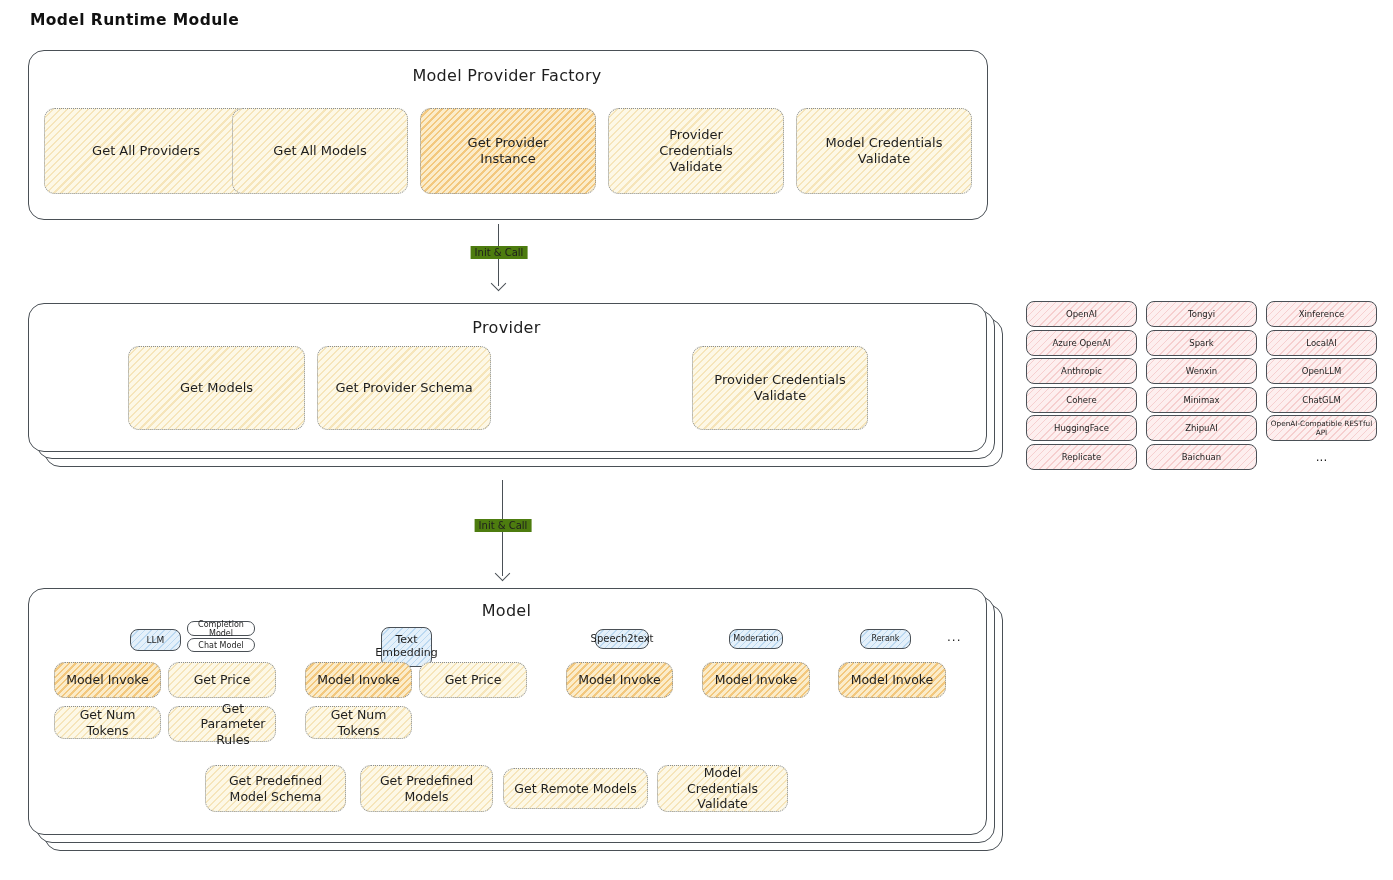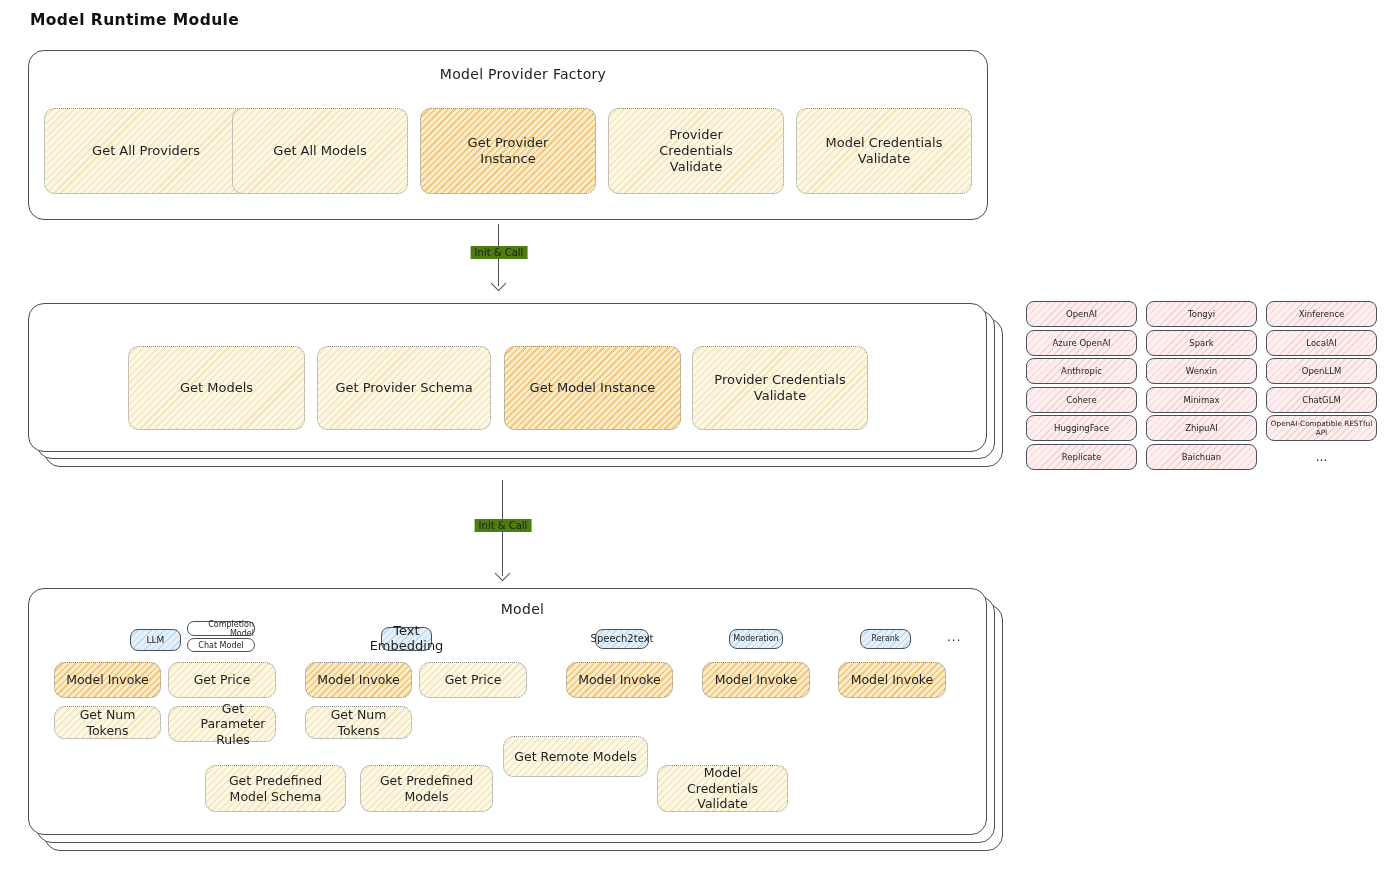--- a/index.html
+++ b/index.html
@@ -5,21 +5,21 @@
   html,body{margin:0;padding:0;background:#fff;}
   #canvas{
     position:relative;width:1393px;height:880px;background:#ffffff;overflow:hidden;
     font-family:"DejaVu Sans","Liberation Sans",sans-serif;color:#24292e;
   }
   
   .paper{
     position:absolute;background:#ffffff;border:1.5px solid #4a5056;border-radius:16px;
   }
   .paper-title{
-    position:absolute;text-align:center;font-size:14px;color:#1e1e1e;letter-spacing:.3px;margin-left:16px;
+    position:absolute;text-align:center;font-size:16px;color:#1e1e1e;letter-spacing:.3px;
   }
   
   .chip{
     position:absolute;display:flex;align-items:center;justify-content:center;text-align:center;
     border:1.5px dotted #878d93;border-radius:11px;font-size:13px;line-height:1.25;color:#1e1e1e;
     background:repeating-linear-gradient(135deg,#f6e5ba 0 1.5px,#fdf8e6 1.5px 5px);
     padding:2px 6px;box-sizing:border-box;
   }
   .chip.hl{
     background:repeating-linear-gradient(135deg,#f3c87e 0 1.8px,#fbecca 1.8px 4.6px);
@@ -27,21 +27,21 @@
   .chip.sm{font-size:12.5px;}
   
   .tag-blue{
     position:absolute;display:flex;align-items:center;justify-content:center;text-align:center;
     border:1.4px solid #4a5056;border-radius:8px;font-size:8.5px;line-height:1.15;color:#1e1e1e;
     background:repeating-linear-gradient(135deg,#bcd9f1 0 1.2px,#e4f0fa 1.2px 4.6px);
     box-sizing:border-box;padding:1px 2px;
   }
   
   .tag-white{
-    position:absolute;display:flex;align-items:center;justify-content:center;text-align:right;
+    position:absolute;display:flex;align-items:center;justify-content:center;text-align:center;
     border:1.3px solid #4a5056;border-radius:7px;font-size:8px;color:#1e1e1e;background:#fff;
     box-sizing:border-box;
   }
   
   .providers-grid{
     position:absolute;display:grid;grid-template-columns:111px 111px 111px;
     grid-auto-rows:26px;column-gap:9px;row-gap:2.5px;
   }
   .pill-pink{
     display:flex;align-items:center;justify-content:center;text-align:center;
@@ -96,29 +96,27 @@
       <span style="max-width:130px;">Model Credentials Validate</span>
     </div>
 
   <div class="arrow-line" style="left:498px;top:224px;height:62px;"></div>
   <div class="arrow-head" style="left:493px;top:278px;"></div>
   <div class="arrow-label" style="left:499px;top:246px;">Init &amp; Call</div>
 
   <div class="paper" style="left:44px;top:318px;width:957px;height:147px;"></div>
   <div class="paper" style="left:36px;top:310px;width:957px;height:147px;"></div>
   <div class="paper" style="left:28px;top:303px;width:957px;height:147px;"></div>
+  <div class="paper-title" style="left:28px;top:318px;width:957px;">Provider</div>
 
   <div class="chip" style="left:128px;top:346px;width:177px;height:84px;">
       <span>Get Models</span>
     </div>
   <div class="chip" style="left:317px;top:346px;width:174px;height:84px;">
       <span>Get Provider Schema</span>
-    </div>
-  <div class="chip hl" style="left:504px;top:346px;width:177px;height:84px;">
-      <span>Get Model Instance</span>
     </div>
   <div class="chip" style="left:692px;top:346px;width:176px;height:84px;">
       <span style="max-width:140px;">Provider Credentials Validate</span>
     </div>
 
   <div class="providers-grid" style="left:1026px;top:301px;">
     <div class="pill-pink">OpenAI</div>
     <div class="pill-pink">Tongyi</div>
     <div class="pill-pink">Xinference</div>
     <div class="pill-pink">Azure OpenAI</div>
@@ -143,21 +141,21 @@
   <div class="arrow-label" style="left:503px;top:519px;">Init &amp; Call</div>
 
   <div class="paper" style="left:44px;top:604px;width:957px;height:245px;"></div>
   <div class="paper" style="left:36px;top:596px;width:957px;height:245px;"></div>
   <div class="paper" style="left:28px;top:588px;width:957px;height:245px;"></div>
   <div class="paper-title" style="left:28px;top:601px;width:957px;">Model</div>
 
   <div class="tag-blue" style="left:130px;top:629px;width:51px;height:22px;font-size:9px;">LLM</div>
   <div class="tag-white" style="left:187px;top:621px;width:68px;height:15px;">Completion Model</div>
   <div class="tag-white" style="left:187px;top:638px;width:68px;height:14px;">Chat Model</div>
-  <div class="tag-blue" style="left:381px;top:627px;width:51px;height:24px;font-size:13px;">Text Embedding</div>
+  <div class="tag-blue" style="left:381px;top:627px;width:51px;height:40px;font-size:11px;">Text Embedding</div>
   <div class="tag-blue" style="left:595px;top:629px;width:54px;height:20px;font-size:10px;">Speech2text</div>
   <div class="tag-blue" style="left:729px;top:629px;width:54px;height:20px;font-size:8px;">Moderation</div>
   <div class="tag-blue" style="left:860px;top:629px;width:51px;height:20px;font-size:8px;">Rerank</div>
   <div class="dots" style="left:947px;top:630px;">...</div>
 
   <div class="chip hl sm" style="left:54px;top:662px;width:107px;height:36px;">
       <span>Model Invoke</span>
     </div>
   <div class="chip sm" style="left:168px;top:662px;width:108px;height:36px;">
       <span>Get Price</span>
@@ -187,20 +185,20 @@
   <div class="chip sm" style="left:305px;top:706px;width:107px;height:33px;">
       <span>Get Num Tokens</span>
     </div>
 
   <div class="chip sm" style="left:205px;top:765px;width:141px;height:47px;">
       <span style="max-width:125px;">Get Predefined Model Schema</span>
     </div>
   <div class="chip sm" style="left:360px;top:765px;width:133px;height:47px;">
       <span style="max-width:95px;">Get Predefined Models</span>
     </div>
-  <div class="chip sm" style="left:503px;top:736px;width:145px;height:41px;">
+  <div class="chip sm" style="left:503px;top:768px;width:145px;height:41px;">
       <span>Get Remote Models</span>
     </div>
   <div class="chip sm" style="left:657px;top:765px;width:131px;height:47px;">
       <span style="max-width:110px;">Model Credentials Validate</span>
     </div>
 
 </div>
 
 </body></html>

